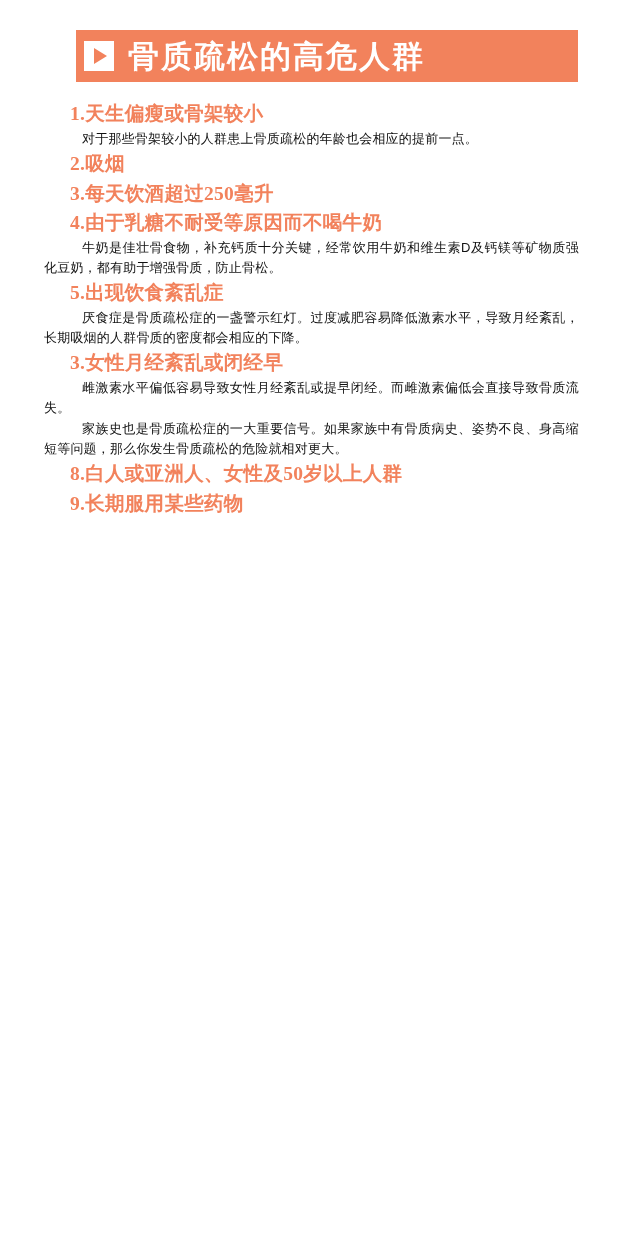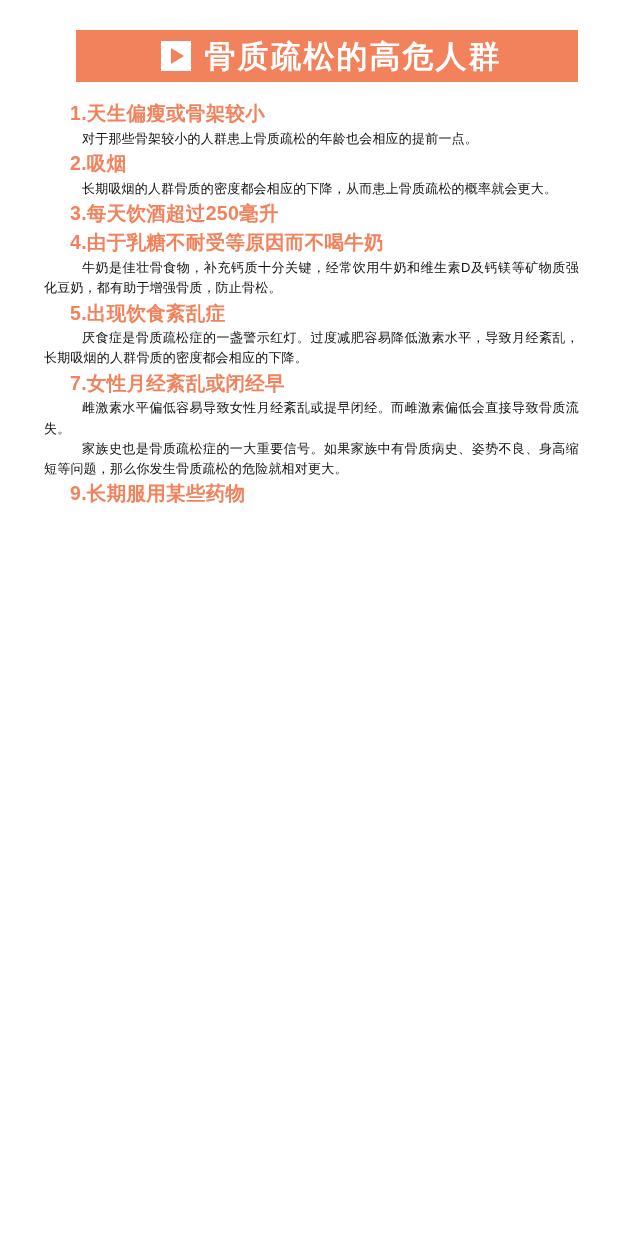--- a/index.html
+++ b/index.html
@@ -22,21 +22,20 @@
     padding: 30px 34px 0 34px;
   }
   
   .header {
     display: flex;
     align-items: center;
     background: #f2825c;
     height: 52px;
     margin: 0 5px 16px 42px;
     padding-left: 8px;
-    justify-content: center;
   }
   .header .play-icon {
     width: 30px;
     height: 30px;
     background: #ffffff;
     display: flex;
     align-items: center;
     justify-content: center;
     margin-right: 14px;
     flex: 0 0 auto;
@@ -65,20 +64,21 @@
   }
   .item { margin-bottom: 0; }
   .item-heading {
     color: #f2825c;
     font-weight: bold;
     font-size: 19.5px;
     line-height: 1.52;
     padding-left: 26px;
     letter-spacing: 0.3px;
     text-indent: 0;
+    font-family: Liberation Serif, serif;
   }
   .item-heading.wrap {
     padding-left: 0;
     text-indent: 26px;
   }
   .item-body {
     font-size: 13px;
     line-height: 1.56;
     color: #111111;
     text-indent: 38px;
@@ -100,47 +100,47 @@
 
   <div class="content">
 
     <div class="item">
       <div class="item-heading">1.天生偏瘦或骨架较小</div>
       <div class="item-body">对于那些骨架较小的人群患上骨质疏松的年龄也会相应的提前一点。</div>
     </div>
 
     <div class="item">
       <div class="item-heading">2.吸烟</div>
-      <div class="item-body">长期吸烟的人群骨质的密度都会相应的下降，从而患上骨质疏松的概率就会更大。</div>
     </div>
 
     <div class="item">
       <div class="item-heading">3.每天饮酒超过250毫升</div>
     </div>
 
     <div class="item">
       <div class="item-heading">4.由于乳糖不耐受等原因而不喝牛奶</div>
       <div class="item-body">牛奶是佳壮骨食物，补充钙质十分关键，经常饮用牛奶和维生素D及钙镁等矿物质强化豆奶，都有助于增强骨质，防止骨松。</div>
     </div>
 
     <div class="item">
       <div class="item-heading">5.出现饮食紊乱症</div>
       <div class="item-body">厌食症是骨质疏松症的一盏警示红灯。过度减肥容易降低激素水平，导致月经紊乱，长期吸烟的人群骨质的密度都会相应的下降。</div>
     </div>
 
     <div class="item">
-      <div class="item-heading">7.女性月经紊乱或闭经早</div>
+      <div class="item-heading">3.女性月经紊乱或闭经早</div>
       <div class="item-body">雌激素水平偏低容易导致女性月经紊乱或提早闭经。而雌激素偏低会直接导致骨质流失。</div>
     </div>
 
     <div class="item">
       <div class="item-body">家族史也是骨质疏松症的一大重要信号。如果家族中有骨质病史、姿势不良、身高缩短等问题，那么你发生骨质疏松的危险就相对更大。</div>
     </div>
 
     <div class="item">
+      <div class="item-heading">8.白人或亚洲人、女性及50岁以上人群</div>
     </div>
 
     <div class="item">
       <div class="item-heading">9.长期服用某些药物</div>
     </div>
 
   </div>
 </div>
 
 </body></html>

